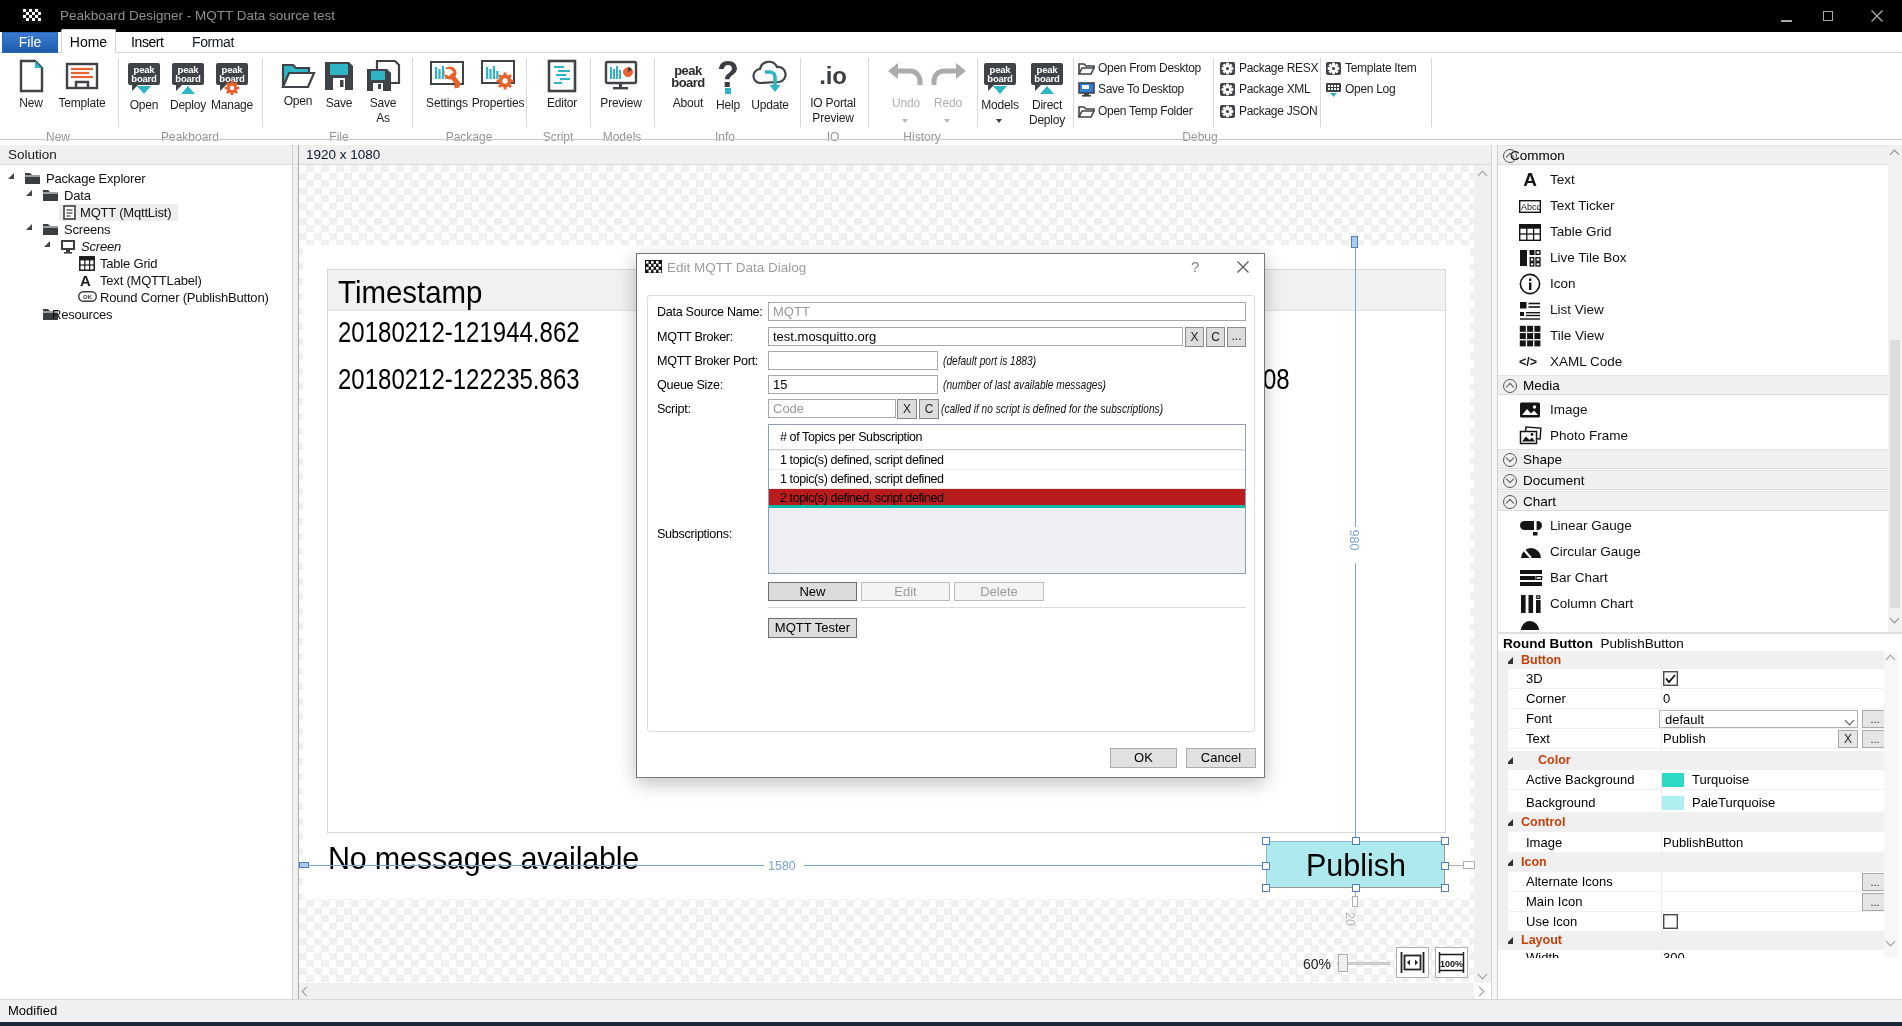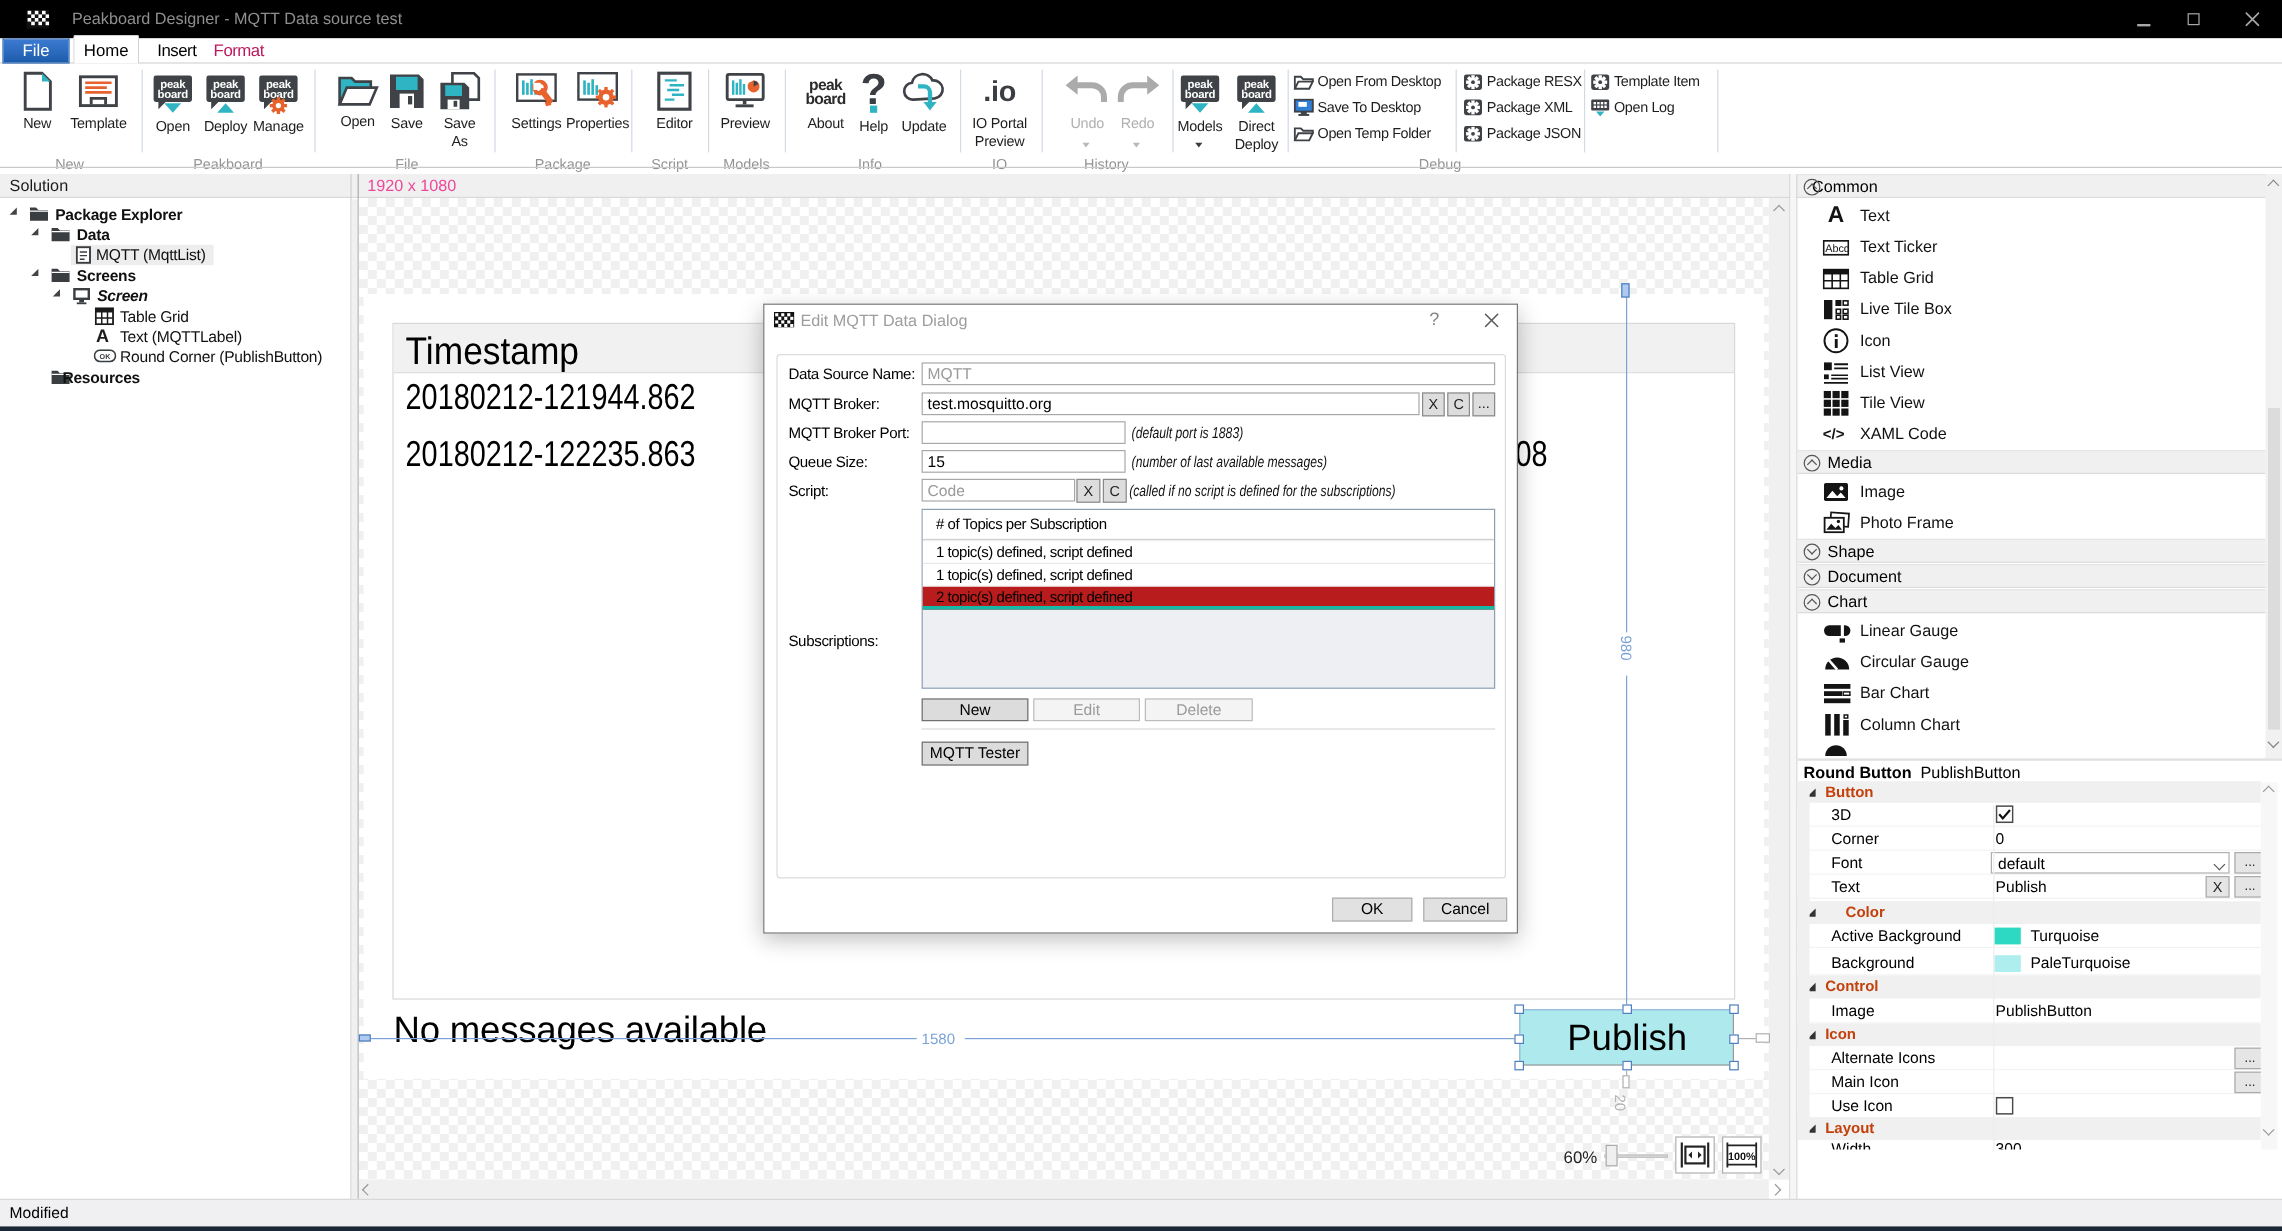--- a/index.html
+++ b/index.html
@@ -7,21 +7,21 @@
 body{position:relative}
 
 .rb{position:absolute;top:57px;width:64px;text-align:center;font-size:12px;letter-spacing:-0.2px;color:#1e1e1e;line-height:1.22}
 .rb svg{display:block;margin:2px auto 3px auto}
 .sep{position:absolute;top:58px;height:69px;width:1px;background:#d3dae3}
 .glab{position:absolute;top:130px;font-size:12px;color:#949494;text-align:center;width:120px}
 .sm{position:absolute;height:18px;font-size:12px;letter-spacing:-0.3px;color:#1e1e1e;white-space:nowrap}
 .sm svg{display:inline-block;vertical-align:-4px;margin-right:3px}
 
 .trow{position:absolute;height:17px;font-size:13px;letter-spacing:-0.2px;color:#111;white-space:nowrap;line-height:17px}
-.b{font-weight:bold}
+.b{font-weight:normal}
 .exp{position:absolute;width:0;height:0;border-left:6px solid transparent;border-bottom:6px solid #444}
 
 .tbh{position:absolute;left:1498px;width:390px;height:20px;background:#f0f0f0;border-top:1px solid #e4e4e4;border-bottom:1px solid #dcdcdc;font-size:13.5px;color:#000;line-height:19px}
 .tbh .circ{position:absolute;left:5px;top:2.5px;width:14px;height:14px;border:1.4px solid #555;border-radius:50%}
 .chev{position:absolute;left:3.2px;width:6px;height:6px;border-left:1.6px solid #555;border-top:1.6px solid #555}
 .chup{top:4.5px;transform:rotate(45deg)}
 .chdn{top:1.5px;transform:rotate(225deg)}
 .tbi{position:absolute;left:1550px;font-size:13.5px;color:#111;height:26px;line-height:26px}
 .tbicon{position:absolute;left:1519px;width:22px;height:22px}
 
@@ -64,21 +64,21 @@
  <svg class="ab" style="left:1871px;top:10px" width="12" height="12" viewBox="0 0 12 12">
       <path d="M0.5,0.5 L11.5,11.5 M11.5,0.5 L0.5,11.5" stroke="#a8a8a8" stroke-width="1.4"></path>
     </svg>
 </div>
 
 <div class="ab" style="left:0;top:32px;width:1902px;height:21px;background:#fff"></div>
 <div class="ab" style="left:0;top:52px;width:1902px;height:1px;background:#d5d5d5"></div>
 <div class="ab" style="left:2px;top:31.5px;width:56px;height:21px;background:linear-gradient(#3b7ad1,#1d5cab);border:1px solid #2765b5;color:#fff;font-size:14px;text-align:center;line-height:19px">File</div>
 <div class="ab" style="left:61px;top:29px;width:55px;height:24px;background:#fff;border:1px solid #d2d2d2;border-bottom:none;border-radius:2px 2px 0 0;font-size:14px;color:#000;text-align:center;line-height:24px">Home</div>
 <div class="ab" style="left:131px;top:32px;width:60px;height:21px;font-size:14px;letter-spacing:-0.4px;color:#000;text-align:left;line-height:20px">Insert</div>
-<div class="ab" style="left:178px;top:32px;width:60px;height:21px;font-size:14px;letter-spacing:-0.4px;color:#be185d;text-align:left;line-height:20px">Format</div>
+<div class="ab" style="left:192px;top:32px;width:60px;height:21px;font-size:14px;letter-spacing:-0.4px;color:#0f172a;text-align:left;line-height:20px">Format</div>
 
 <div id="ribbon">
     <div class="rb" style="left:-1px;top:57px"><svg width="32" height="34" viewBox="0 0 32 34">
         <path d="M6,2 h14 l7,7 v23 h-21 z" fill="#fff" stroke="#3f4347" stroke-width="2.4"></path>
         <path d="M20,2 l7,7 h-7 z" fill="#2fb4c4"></path>
       </svg>New</div>
     <div class="rb" style="left:50px;top:57px"><svg width="34" height="34" viewBox="0 0 34 34">
         <rect x="2" y="5" width="30" height="24" fill="#fff" stroke="#3f4347" stroke-width="2.4"></rect>
         <g stroke="#e8622d" stroke-width="2.2">
           <line x1="6" y1="10" x2="28" y2="10"></line>
@@ -346,21 +346,21 @@
           <rect x="9" y="6" width="2" height="2"></rect>
           <rect x="12" y="6" width="2" height="2"></rect>
         </g>
         <polygon points="5,11 12,11 8.5,15" fill="#2fb4c4"></polygon>
       </svg>Open Log</div>
   </div>
 <div class="ab" style="left:0;top:139px;width:1902px;height:1px;background:#c9c9c9"></div>
 
 <div class="ab" style="left:0;top:145px;width:1902px;height:20px;background:#f0f0f0;border-bottom:1px solid #d9d9d9"></div>
 <div class="ab" style="left:8px;top:147px;font-size:13.5px;color:#1a1a1a">Solution</div>
-<div class="ab" style="left:306px;top:147px;font-size:13.5px;color:#ec4899">1920 x 1080</div>
+<div class="ab" style="left:306px;top:147px;font-size:13.5px;color:#0f172a">1920 x 1080</div>
 
 <div class="ab" style="left:0;top:166px;width:292px;height:833px;background:#fff"></div>
 <div class="ab" style="left:292px;top:145px;width:1px;height:854px;background:#cfcfcf"></div>
 <div class="ab" style="left:293px;top:166px;width:5px;height:833px;background:#f0f0f0"></div>
 <div class="ab" style="left:298px;top:145px;width:1px;height:854px;background:#ababab"></div>
 <div id="tree">
     <div class="exp" style="left:8px;top:173px"></div>
     <svg class="ab" style="left:24px;top:171px" width="17" height="14" viewBox="0 0 17 14">
       <path d="M1,2 h5 l2,2 h8 v9 h-15 z" fill="#3a3e41"></path>
       <path d="M1,5 h15" stroke="#fff" stroke-width="1"></path>

